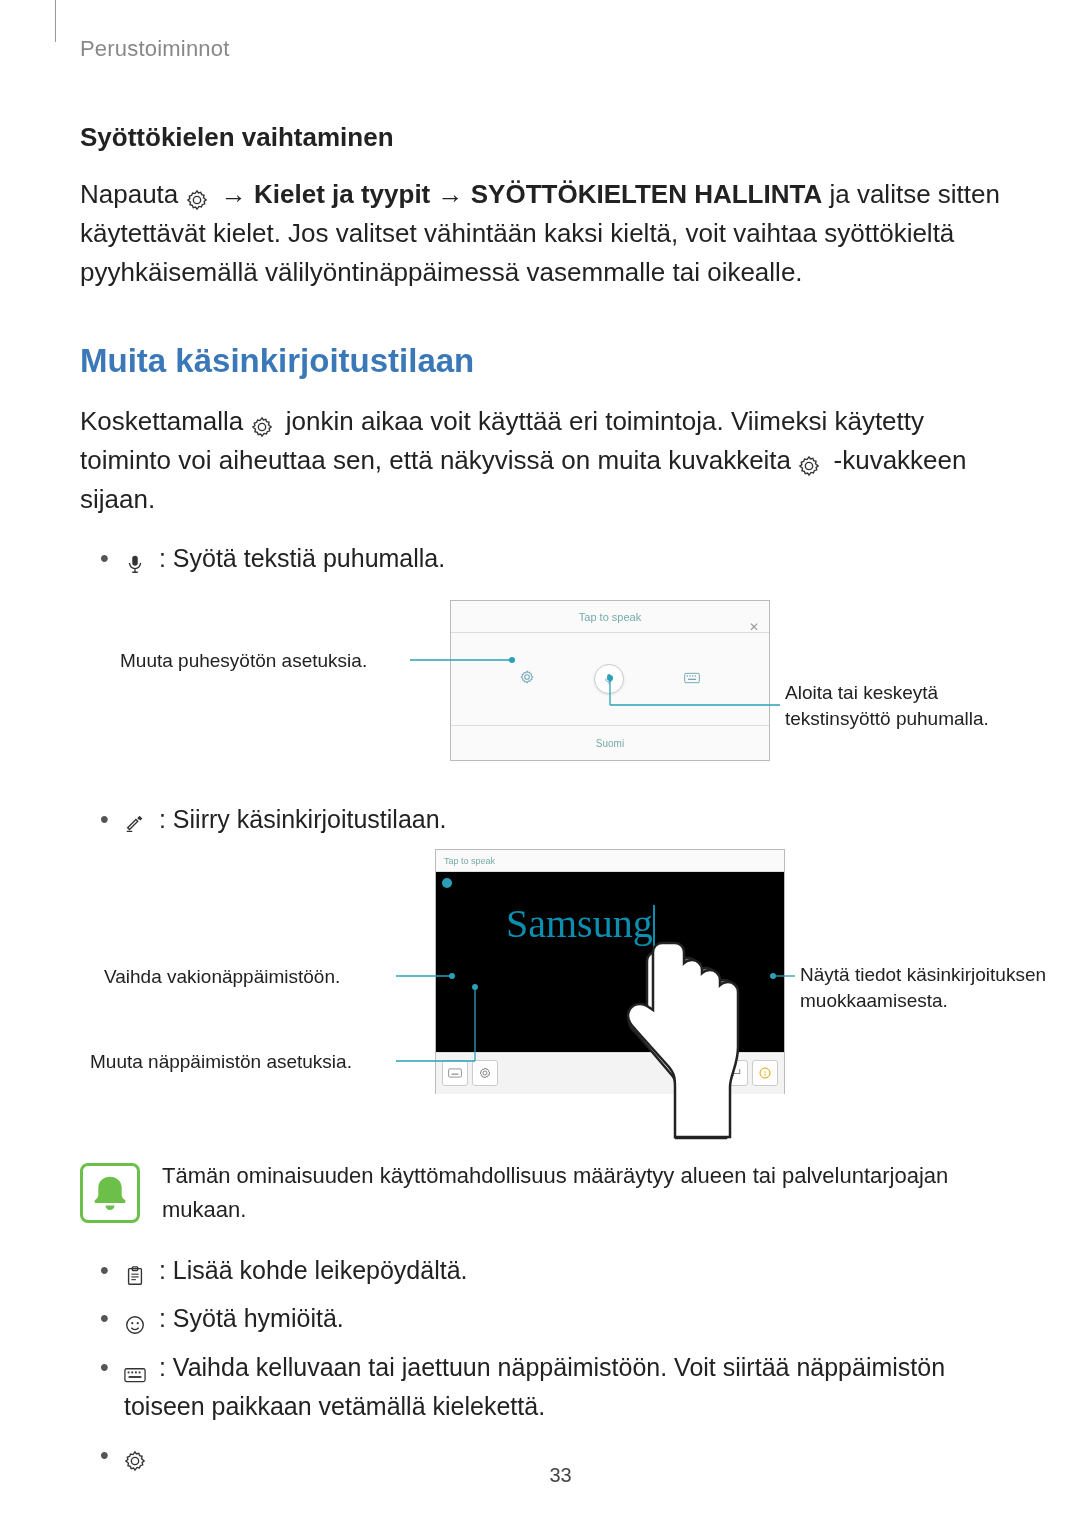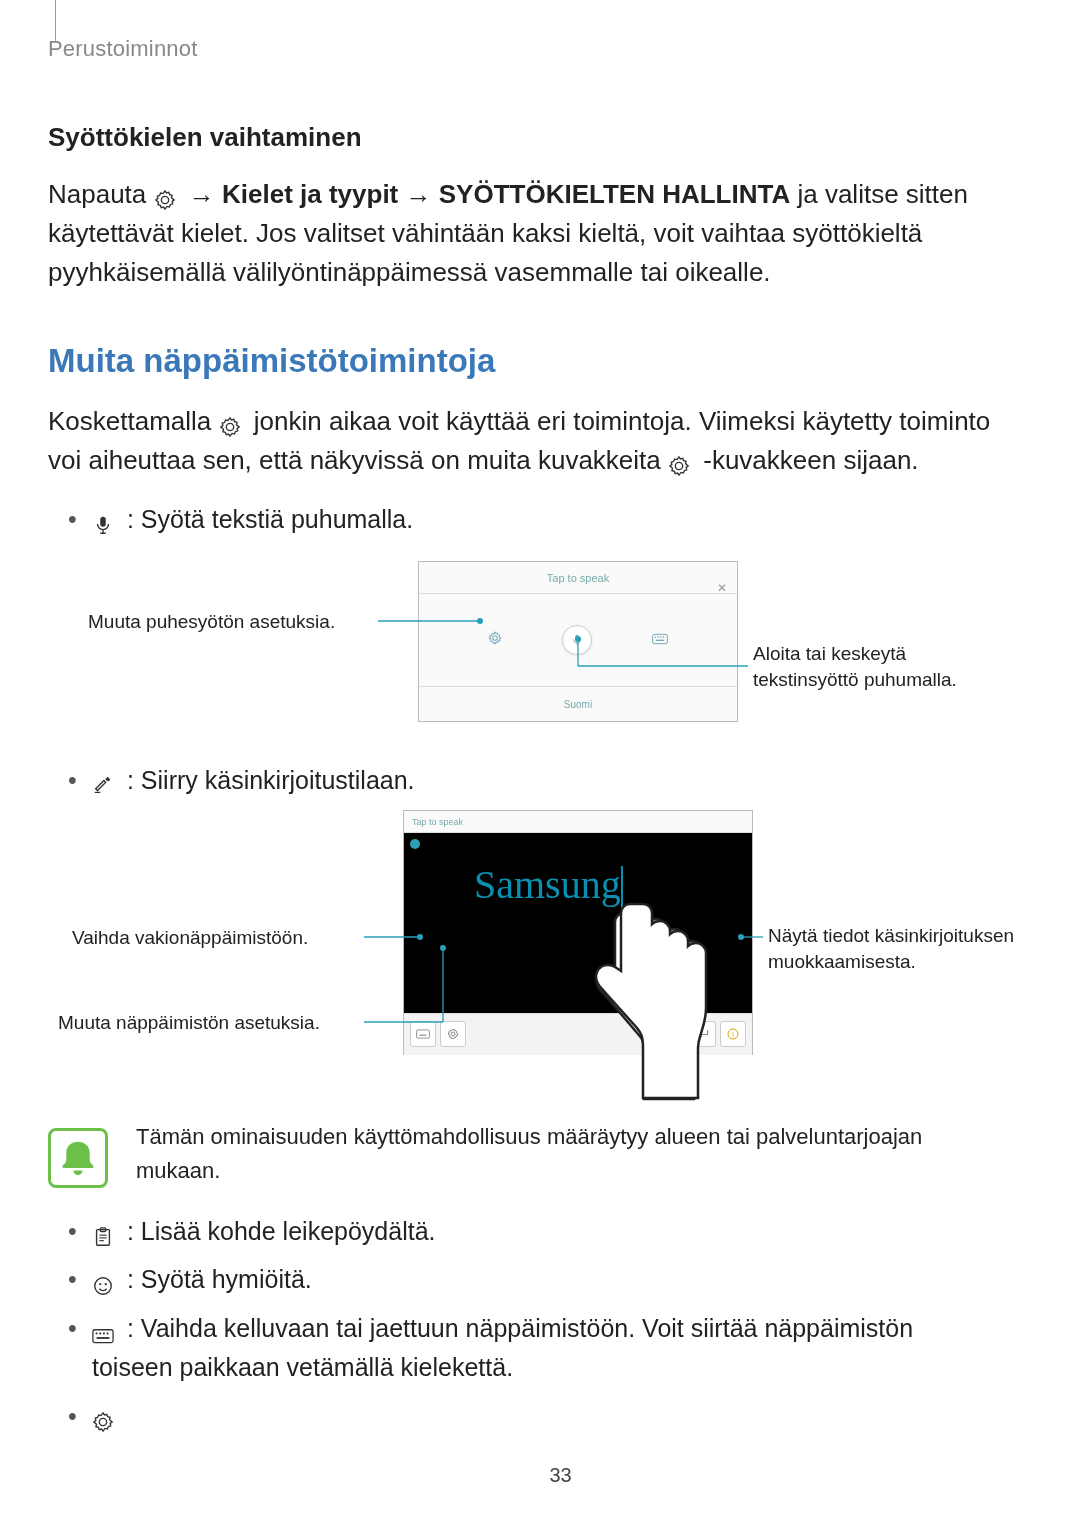--- a/index.html
+++ b/index.html
@@ -5,21 +5,21 @@
   * { box-sizing: border-box; margin: 0; padding: 0; }
   body {
     width: 1080px;
     height: 1527px;
     background: #fff;
     font-family: Arial, Helvetica, sans-serif;
     color: #222;
     position: relative;
   }
   .page {
-    padding: 36px 80px 0 48px;
+    padding: 36px 80px 0 80px;
     position: relative;
   }
   .left-rule {
     position: absolute;
     left: 55px; top: 0; width: 1px; height: 42px;
     background: #999;
   }
   .header {
     color: #888;
     font-size: 22px;
@@ -157,21 +157,21 @@
     padding: 0 6px; gap: 4px;
     background: #f3f3f3;
   }
   .hw-bottom .spacer { flex: 1; }
   .tiny-btn {
     width: 26px; height: 26px; border: 1px solid #ccc;
     border-radius: 3px; background: #fff;
     display: flex; align-items: center; justify-content: center;
   }
   .note-row {
-    display: flex; gap: 28px; align-items: flex-end;
+    display: flex; gap: 22px; align-items: center;
     margin: 30px 0 24px 0;
   }
   .note-icon {
     width: 60px; height: 60px; border-radius: 8px;
     border: 3px solid #6cc04a; position: relative;
     flex-shrink: 0;
   }
   .note-icon svg { position: absolute; inset: 0; }
   .note-text {
     font-size: 22px; line-height: 1.55;
@@ -202,21 +202,21 @@
           <path fill="none" stroke="#333" stroke-width="1.5" d="M12 8a4 4 0 100 8 4 4 0 000-8zM12 2l1.5 2.2 2.6-.6 1 2.5 2.6.8-.6 2.6L22 12l-2.2 1.5.6 2.6-2.6 1-1 2.5-2.6-.6L12 22l-1.5-2.2-2.6.6-1-2.5-2.6-.8.6-2.6L2 12l2.2-1.5-.6-2.6 2.6-1 1-2.5 2.6.6z"></path>
         </svg>
     </span>
     <span> → </span>
     <span class="bold">Kielet ja tyypit</span>
     <span> → </span>
     <span class="bold">SYÖTTÖKIELTEN HALLINTA</span>
     <span> ja valitse sitten käytettävät kielet. Jos valitset vähintään kaksi kieltä, voit vaihtaa syöttökieltä pyyhkäisemällä välilyöntinäppäimessä vasemmalle tai oikealle.</span>
   </p>
 
-  <h1 class="section">Muita näppäimistötoimintoja</h1>
+  <h1 class="section">Muita käsinkirjoitustilaan</h1>
 
   <p class="body">
     <span>Koskettamalla </span>
     <span class="icon-inline">
       <svg viewBox="0 0 24 24">
           <path fill="none" stroke="#333" stroke-width="1.5" d="M12 8a4 4 0 100 8 4 4 0 000-8zM12 2l1.5 2.2 2.6-.6 1 2.5 2.6.8-.6 2.6L22 12l-2.2 1.5.6 2.6-2.6 1-1 2.5-2.6-.6L12 22l-1.5-2.2-2.6.6-1-2.5-2.6-.8.6-2.6L2 12l2.2-1.5-.6-2.6 2.6-1 1-2.5 2.6.6z"></path>
         </svg>
     </span>
     <span> jonkin aikaa voit käyttää eri toimintoja. Viimeksi käytetty toiminto voi aiheuttaa sen, että näkyvissä on muita kuvakkeita </span>
     <span class="icon-inline">

